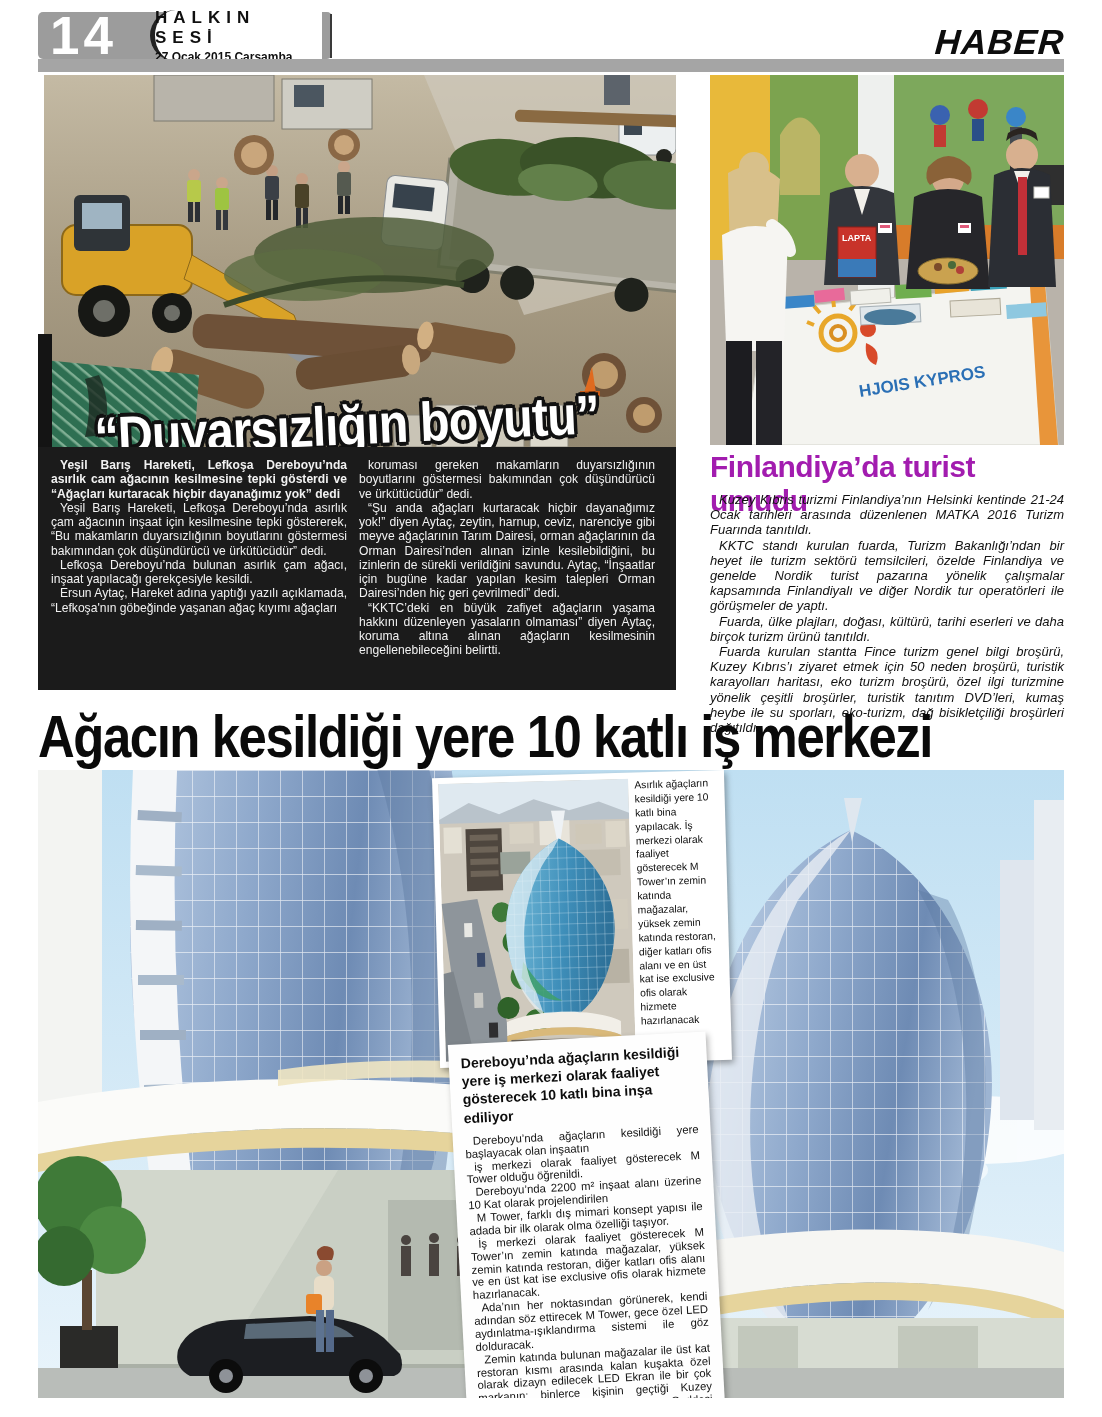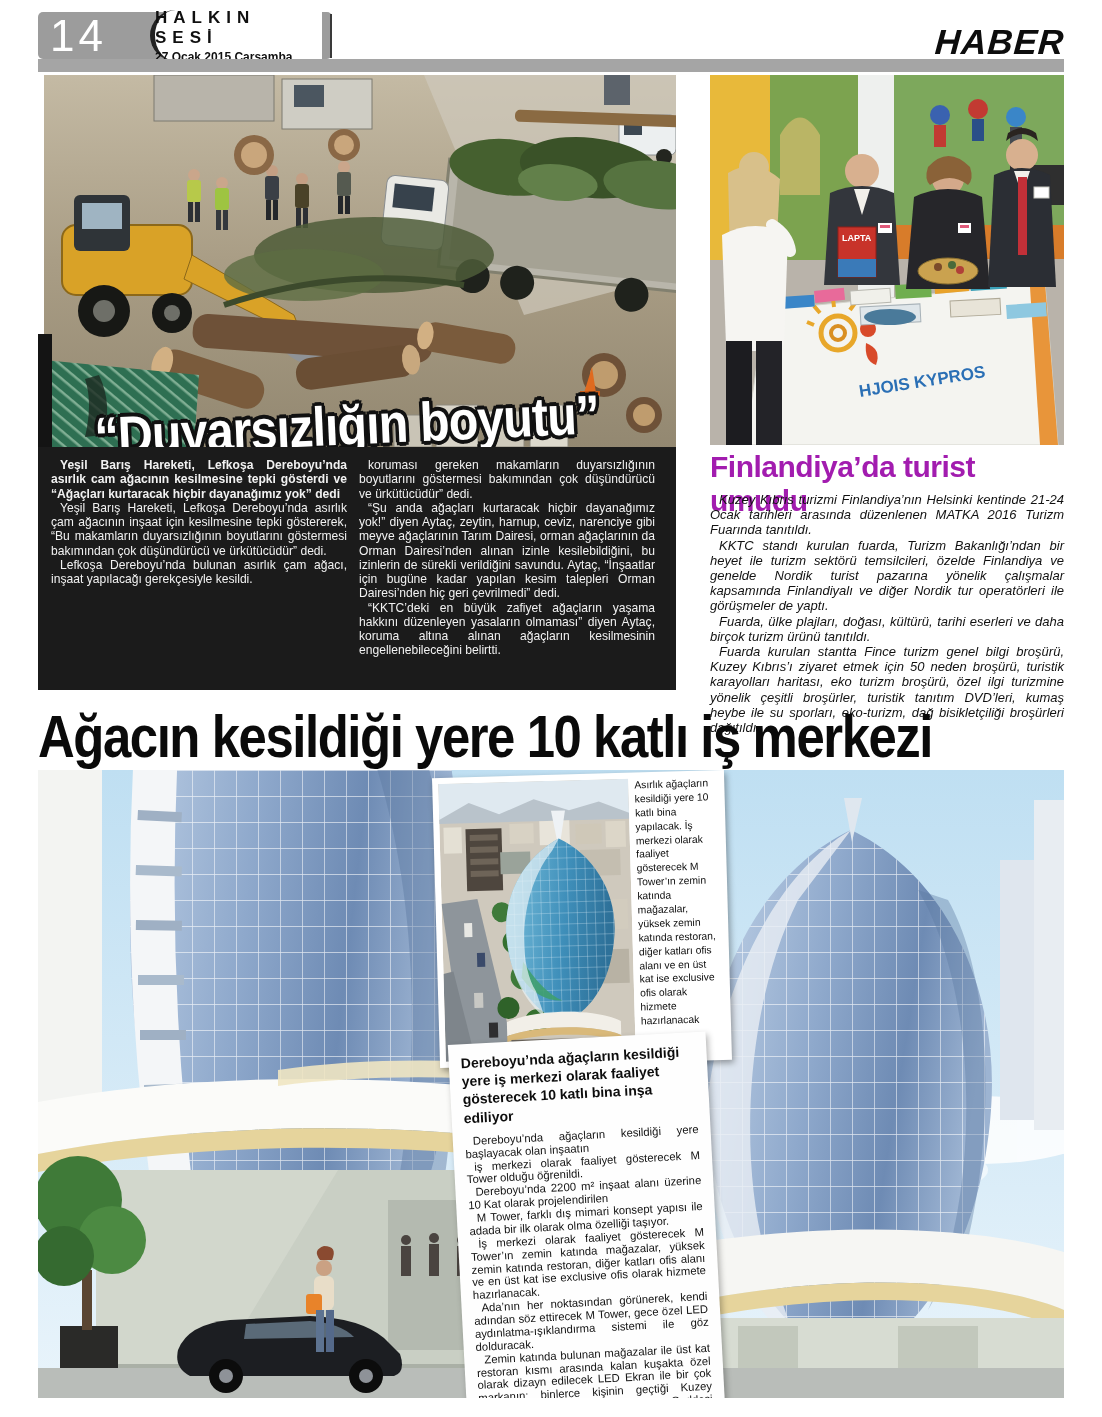--- a/index.html
+++ b/index.html
@@ -1,20 +1,20 @@
 <!DOCTYPE html>
 <html><head>
 <meta charset="utf-8">
 <style>
   html,body{margin:0;padding:0;background:#e8e8e8;}
   .page{position:relative;width:1102px;height:1417px;margin:0 auto;background:#ffffff;
         font-family:"Liberation Sans",sans-serif;overflow:hidden;color:#111;}
   
   .mast-strip{position:absolute;left:38px;top:12px;width:294px;height:47px;background:#9c9c9c;border-radius:5px;}
-  .page-num{position:absolute;left:50px;top:12px;height:47px;line-height:47px;color:#fff;font-size:44px;font-weight:normal;letter-spacing:4px;}
+  .page-num{position:absolute;left:50px;top:12px;height:47px;line-height:47px;color:#fff;font-size:53px;font-weight:bold;letter-spacing:4px;}
   .mast-white{position:absolute;left:150px;top:10px;width:172px;height:51px;background:#fff;
               border-radius:38px 0 0 38px;border-left:5px solid #222;box-sizing:border-box;
               display:flex;flex-direction:column;justify-content:center;}
   .mast-title{font-size:17px;font-weight:bold;letter-spacing:6px;color:#101010;}
   .mast-date{font-size:12px;font-weight:bold;color:#101010;margin-top:2px;}
   .mast-divider{position:absolute;left:330px;top:14px;width:2px;height:44px;background:#3a3a3a;}
   .section-label{position:absolute;right:38px;top:22px;font-size:35px;font-weight:bold;font-style:italic;
                  letter-spacing:1px;color:#0d0d0d;transform:skewX(-4deg);}
   .gray-bar{position:absolute;left:38px;top:59px;width:1026px;height:13px;background:#a5a5a5;}
   
@@ -193,20 +193,21 @@
     </svg>
     <div class="overlay-head">“Duyarsızlığın boyutu”</div>
   </div>
   <div class="left-black-stripe"></div>
 
   <div class="tree-box">
     <div class="tree-col">
       <p class="tree-lede">Yeşil Barış Hareketi, Lefkoşa Dereboyu’nda asırlık cam ağacının kesilmesine tepki gösterdi ve “Ağaçları kurtaracak hiçbir dayanağımız yok” dedi</p>
       <p>Yeşil Barış Hareketi, Lefkoşa Dereboyu’nda asırlık çam ağacının inşaat için kesilmesine tepki göstererek, “Bu makamların duyarsızlığının boyutlarını göstermesi bakımından çok düşündürücü ve ürkütücüdür” dedi.</p>
       <p>Lefkoşa Dereboyu’nda bulunan asırlık çam ağacı, inşaat yapılacağı gerekçesiyle kesildi.</p>
+      <p>Ersun Aytaç, Hareket adına yaptığı yazılı açıklamada, “Lefkoşa'nın göbeğinde yaşanan ağaç kıyımı ağaçları</p>
     </div>
     <div class="tree-col">
       <p>koruması gereken makamların duyarsızlığının boyutlarını göstermesi bakımından çok düşündürücü ve ürkütücüdür” dedi.</p>
       <p>“Şu anda ağaçları kurtaracak hiçbir dayanağımız yok!” diyen Aytaç, zeytin, harnup, ceviz, narenciye gibi meyve ağaçlarının Tarım Dairesi, orman ağaçlarının da Orman Dairesi’nden alınan izinle kesilebildiğini, bu izinlerin de sürekli verildiğini savundu.  Aytaç, “İnşaatlar için bugüne kadar yapılan kesim talepleri Orman Dairesi’nden hiç geri çevrilmedi” dedi.</p>
       <p>“KKTC’deki en büyük zafiyet ağaçların yaşama hakkını düzenleyen yasaların olmaması” diyen Aytaç, koruma altına alınan ağaçların kesilmesinin engellenebileceğini belirtti.</p>
     </div>
   </div>
 
   <div class="photo-fair">
     <svg width="354" height="370" viewBox="0 0 354 370">

